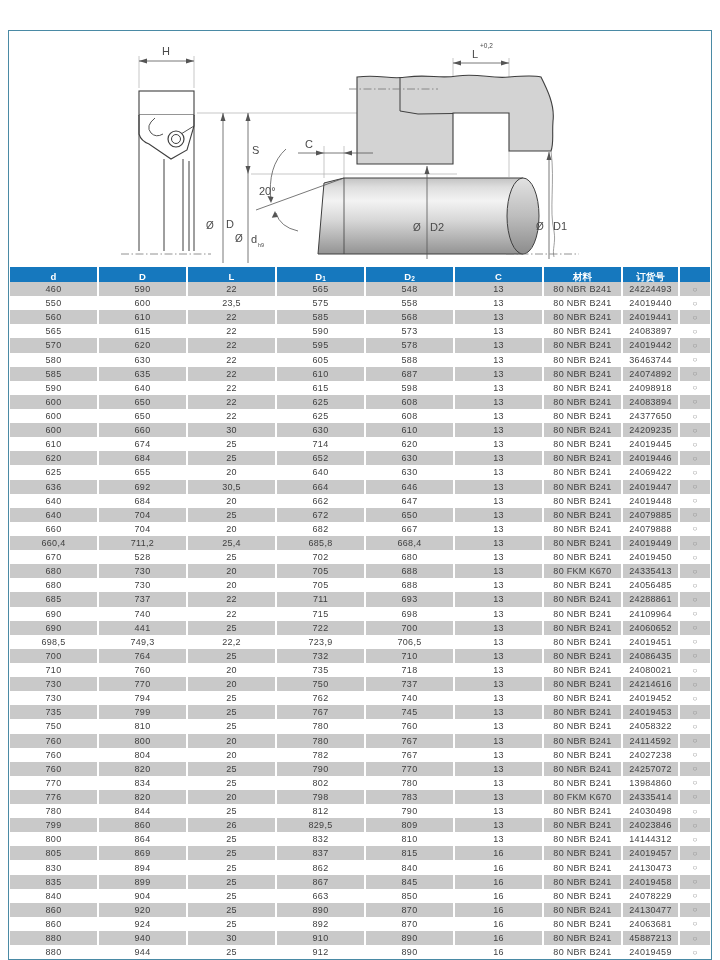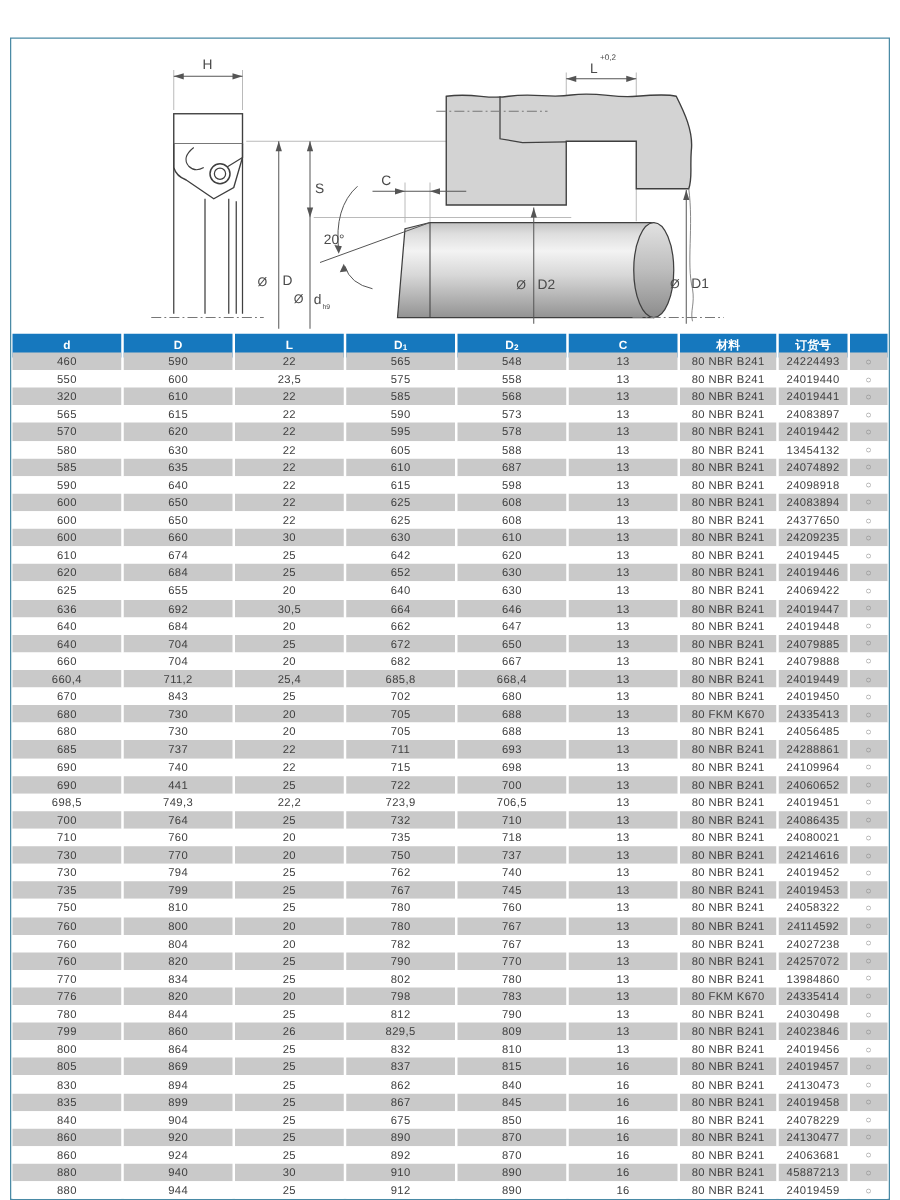--- a/index.html
+++ b/index.html
@@ -170,21 +170,21 @@
           <div class="cell">600</div>
           <div class="cell">23,5</div>
           <div class="cell">575</div>
           <div class="cell">558</div>
           <div class="cell">13</div>
           <div class="cell">80 NBR B241</div>
           <div class="cell">24019440</div>
           <div class="cell sym">○</div>
         </div>
         <div class="trow odd">
-          <div class="cell">320</div>
+          <div class="cell">560</div>
           <div class="cell">610</div>
           <div class="cell">22</div>
           <div class="cell">585</div>
           <div class="cell">568</div>
           <div class="cell">13</div>
           <div class="cell">80 NBR B241</div>
           <div class="cell">24019441</div>
           <div class="cell sym">○</div>
         </div>
         <div class="trow even">
@@ -210,21 +210,21 @@
           <div class="cell sym">○</div>
         </div>
         <div class="trow even">
           <div class="cell">580</div>
           <div class="cell">630</div>
           <div class="cell">22</div>
           <div class="cell">605</div>
           <div class="cell">588</div>
           <div class="cell">13</div>
           <div class="cell">80 NBR B241</div>
-          <div class="cell">13454132</div>
+          <div class="cell">36463744</div>
           <div class="cell sym">○</div>
         </div>
         <div class="trow odd">
           <div class="cell">585</div>
           <div class="cell">635</div>
           <div class="cell">22</div>
           <div class="cell">610</div>
           <div class="cell">687</div>
           <div class="cell">13</div>
           <div class="cell">80 NBR B241</div>
@@ -272,21 +272,21 @@
           <div class="cell">610</div>
           <div class="cell">13</div>
           <div class="cell">80 NBR B241</div>
           <div class="cell">24209235</div>
           <div class="cell sym">○</div>
         </div>
         <div class="trow even">
           <div class="cell">610</div>
           <div class="cell">674</div>
           <div class="cell">25</div>
-          <div class="cell">642</div>
+          <div class="cell">714</div>
           <div class="cell">620</div>
           <div class="cell">13</div>
           <div class="cell">80 NBR B241</div>
           <div class="cell">24019445</div>
           <div class="cell sym">○</div>
         </div>
         <div class="trow odd">
           <div class="cell">620</div>
           <div class="cell">684</div>
           <div class="cell">25</div>
@@ -358,21 +358,21 @@
           <div class="cell">25,4</div>
           <div class="cell">685,8</div>
           <div class="cell">668,4</div>
           <div class="cell">13</div>
           <div class="cell">80 NBR B241</div>
           <div class="cell">24019449</div>
           <div class="cell sym">○</div>
         </div>
         <div class="trow even">
           <div class="cell">670</div>
-          <div class="cell">843</div>
+          <div class="cell">528</div>
           <div class="cell">25</div>
           <div class="cell">702</div>
           <div class="cell">680</div>
           <div class="cell">13</div>
           <div class="cell">80 NBR B241</div>
           <div class="cell">24019450</div>
           <div class="cell sym">○</div>
         </div>
         <div class="trow odd">
           <div class="cell">680</div>
@@ -584,21 +584,21 @@
           <div class="cell sym">○</div>
         </div>
         <div class="trow even">
           <div class="cell">800</div>
           <div class="cell">864</div>
           <div class="cell">25</div>
           <div class="cell">832</div>
           <div class="cell">810</div>
           <div class="cell">13</div>
           <div class="cell">80 NBR B241</div>
-          <div class="cell">24019456</div>
+          <div class="cell">14144312</div>
           <div class="cell sym">○</div>
         </div>
         <div class="trow odd">
           <div class="cell">805</div>
           <div class="cell">869</div>
           <div class="cell">25</div>
           <div class="cell">837</div>
           <div class="cell">815</div>
           <div class="cell">16</div>
           <div class="cell">80 NBR B241</div>
@@ -624,21 +624,21 @@
           <div class="cell">845</div>
           <div class="cell">16</div>
           <div class="cell">80 NBR B241</div>
           <div class="cell">24019458</div>
           <div class="cell sym">○</div>
         </div>
         <div class="trow even">
           <div class="cell">840</div>
           <div class="cell">904</div>
           <div class="cell">25</div>
-          <div class="cell">675</div>
+          <div class="cell">663</div>
           <div class="cell">850</div>
           <div class="cell">16</div>
           <div class="cell">80 NBR B241</div>
           <div class="cell">24078229</div>
           <div class="cell sym">○</div>
         </div>
         <div class="trow odd">
           <div class="cell">860</div>
           <div class="cell">920</div>
           <div class="cell">25</div>

